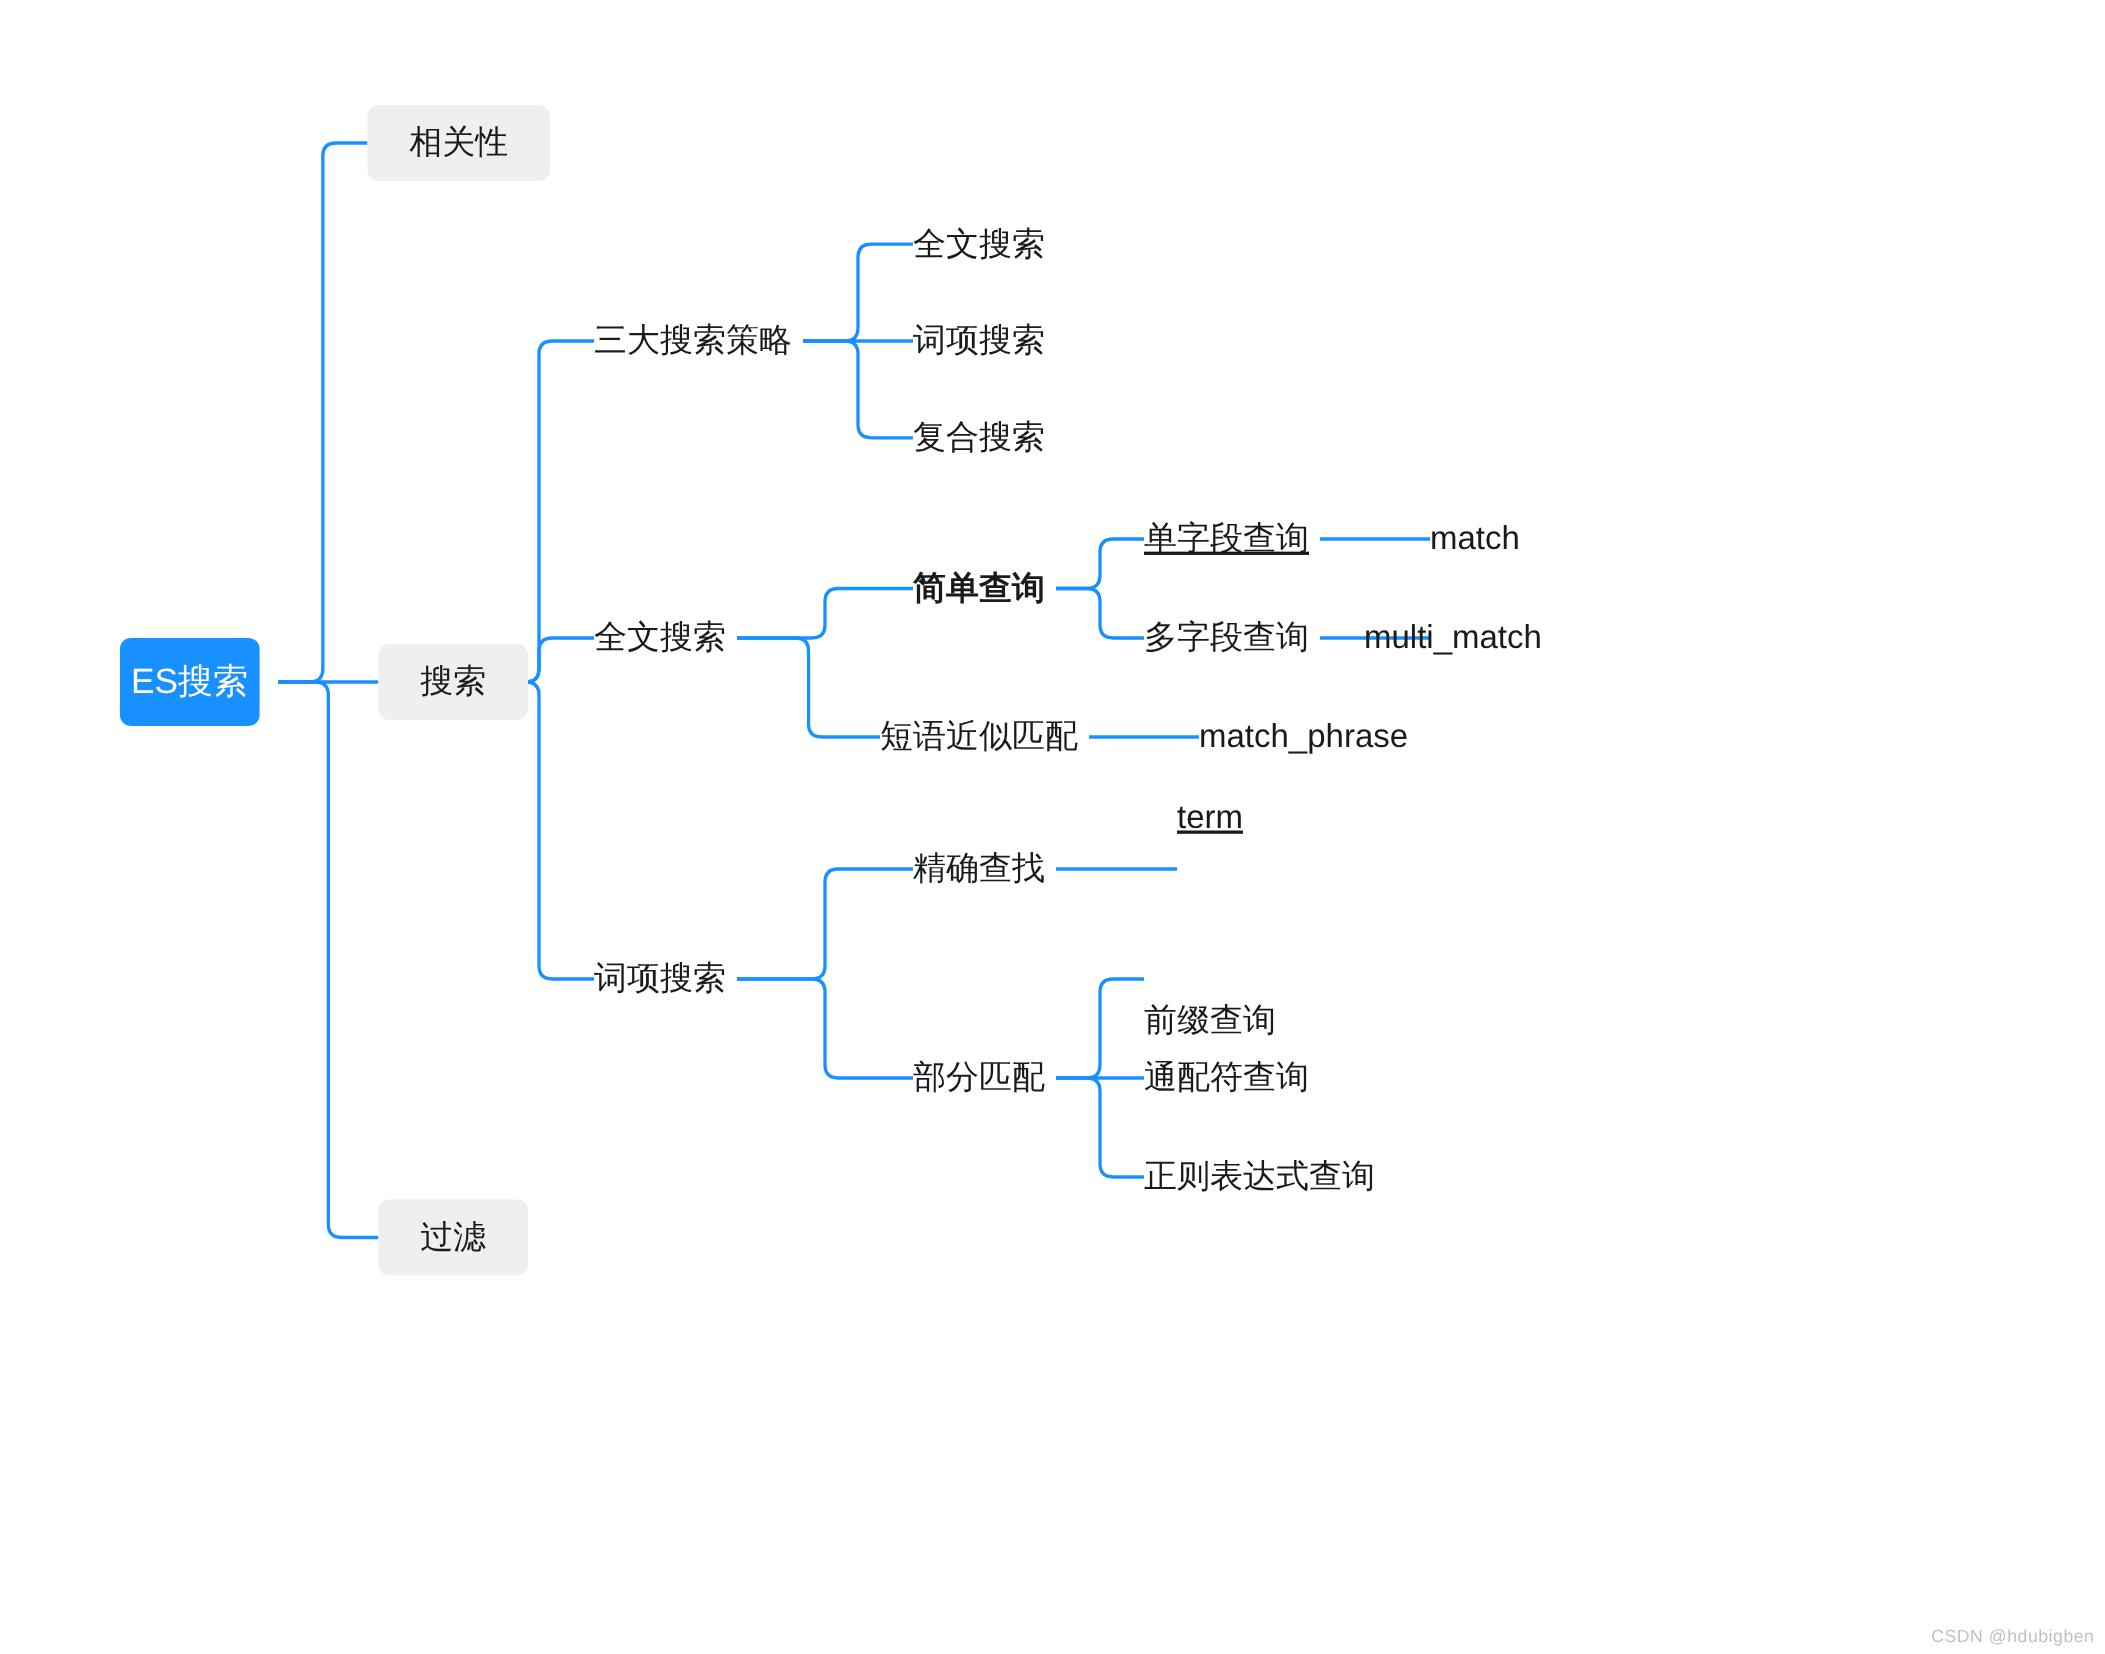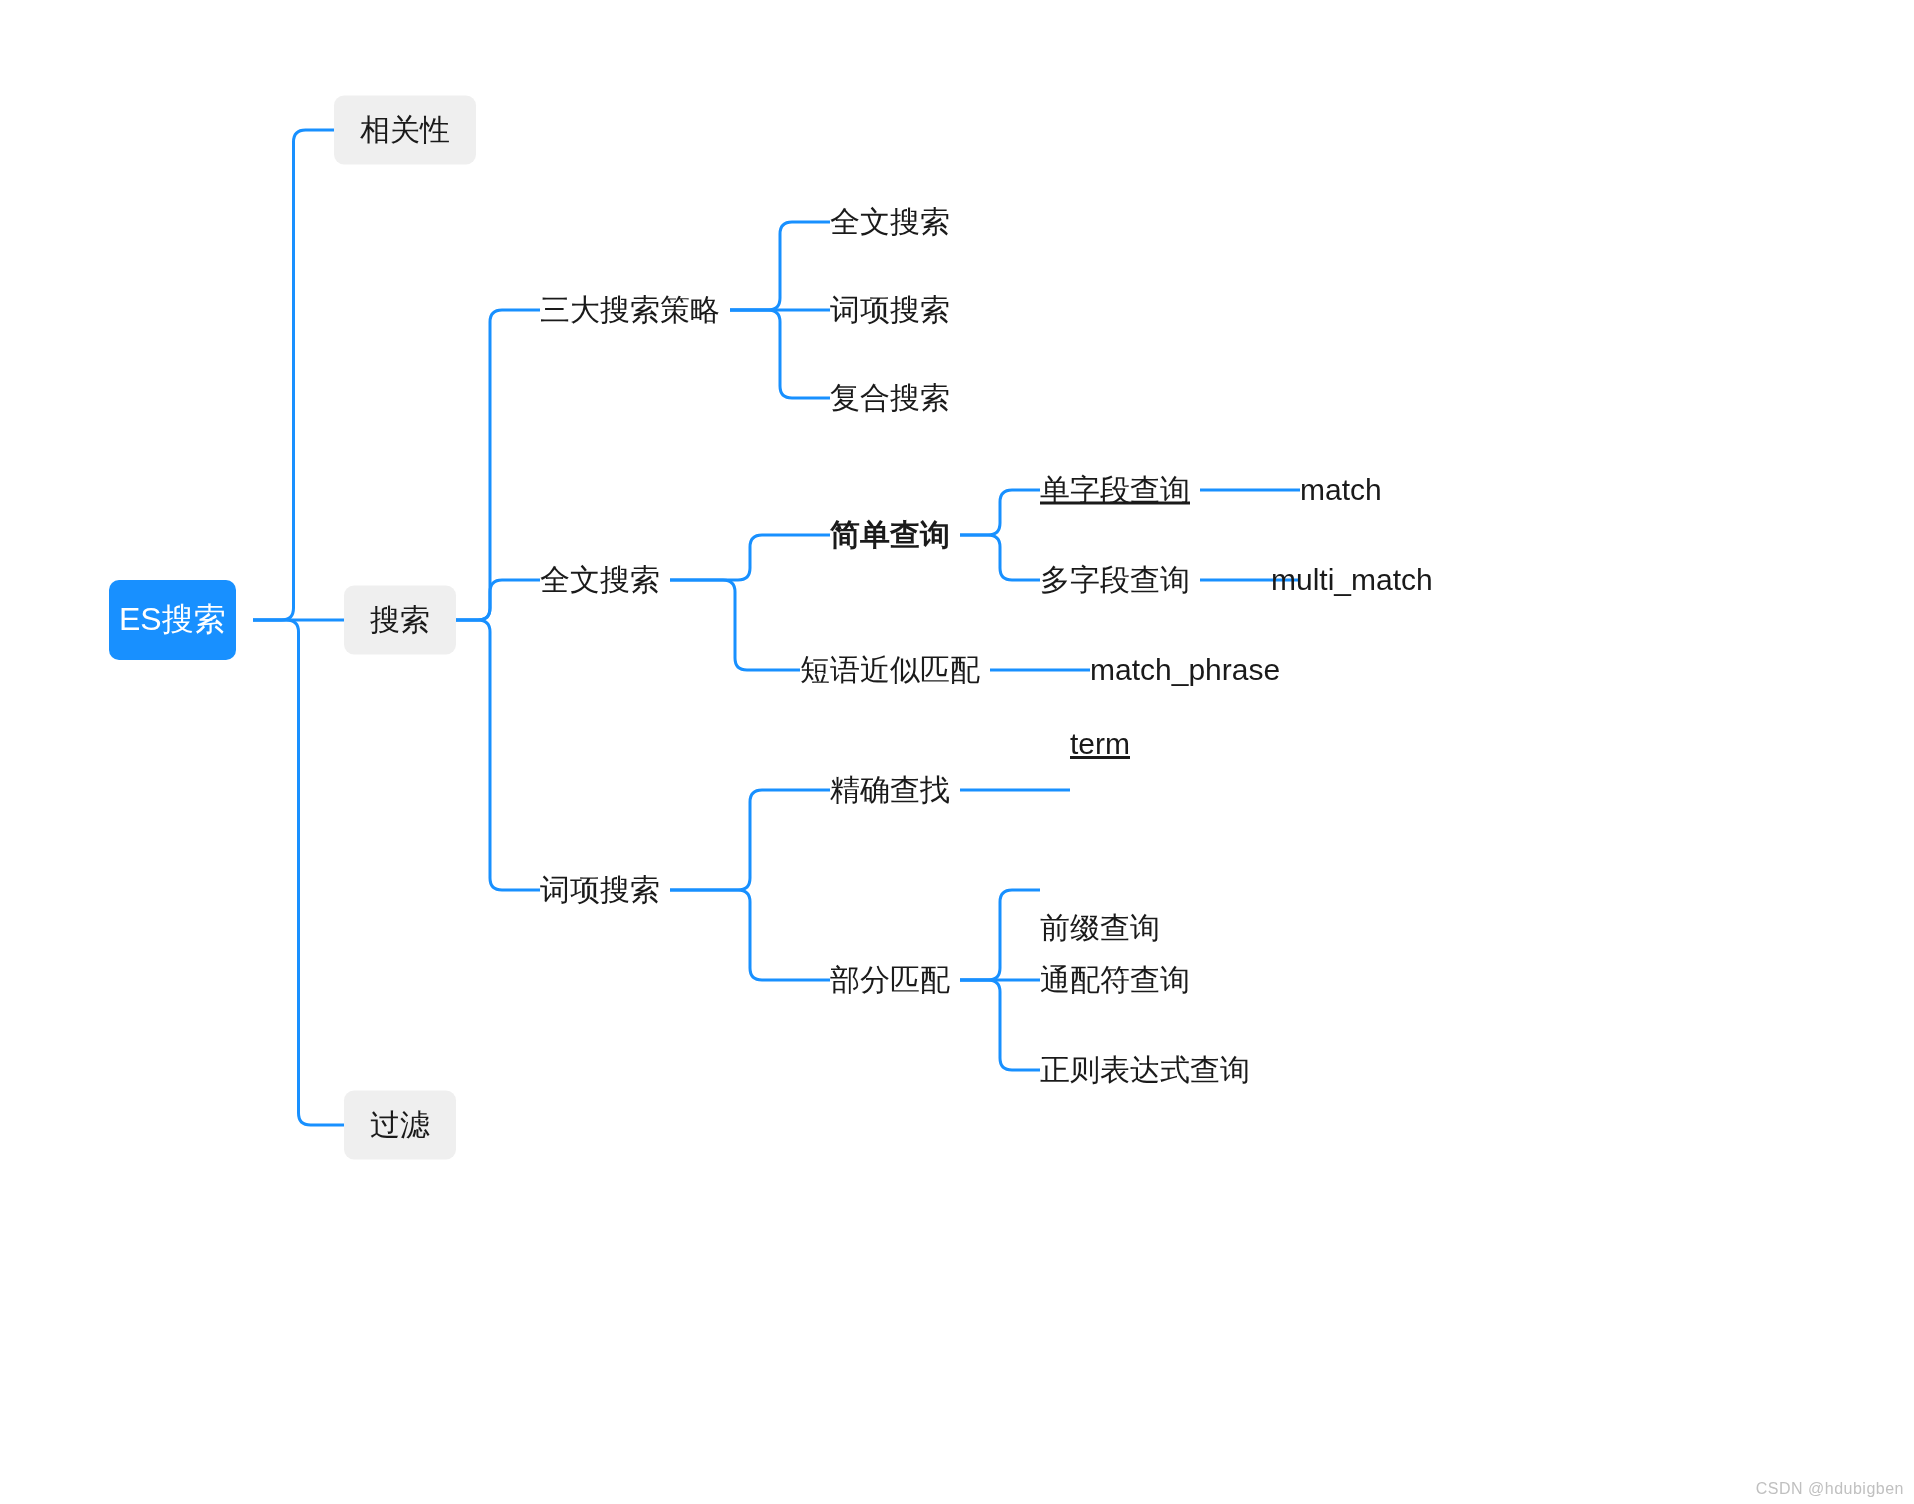--- a/index.html
+++ b/index.html
@@ -13,21 +13,21 @@
     overflow: hidden;
   }
   .node {
     position: absolute;
     transform: translateY(-50%);
     font-size: 30px;
     color: #1a1a1a;
     white-space: nowrap;
   }
   .node.box {
-    padding: 14px 26px;
+    padding: 14px 38px;
     background: #efefef;
     border-radius: 10px;
     color: #1a1a1a;
   }
   .node.root {
     background: #1890ff;
     color: #ffffff;
     padding: 18px 10px;
     border-radius: 10px;
     font-size: 32px;
@@ -90,21 +90,21 @@
     <div class="node " style="left: 540px; top: 580px;">全文搜索</div>
     <div class="node " style="left: 540px; top: 890px;">词项搜索</div>
     <div class="node " style="left: 830px; top: 222px;">全文搜索</div>
     <div class="node " style="left: 830px; top: 310px;">词项搜索</div>
     <div class="node " style="left: 830px; top: 398px;">复合搜索</div>
     <div class="node " style="left: 830px; top: 535px; font-weight: bold;">简单查询</div>
     <div class="node " style="left: 800px; top: 670px; font-family: Liberation Mono, monospace;">短语近似匹配</div>
     <div class="node " style="left: 1040px; top: 490px; text-decoration: underline;">单字段查询</div>
     <div class="node " style="left: 1040px; top: 580px;">多字段查询</div>
     <div class="node " style="left: 1300px; top: 490px;">match</div>
-    <div class="node " style="left: 1271px; top: 580px; text-align: right;">multi_match</div>
+    <div class="node " style="left: 1240px; top: 580px; text-align: right;">multi_match</div>
     <div class="node " style="left: 1090px; top: 670px;">match_phrase</div>
     <div class="node " style="left: 830px; top: 790px;">精确查找</div>
     <div class="node " style="left: 830px; top: 980px;">部分匹配</div>
     <div class="node " style="left: 1070px; top: 744px; text-decoration: underline;">term</div>
     <div class="node " style="left: 1040px; top: 928px;">前缀查询</div>
     <div class="node " style="left: 1040px; top: 980px;">通配符查询</div>
     <div class="node " style="left: 1040px; top: 1070px;">正则表达式查询</div>
   </div>
 <div class="watermark">CSDN @hdubigben</div>
 

